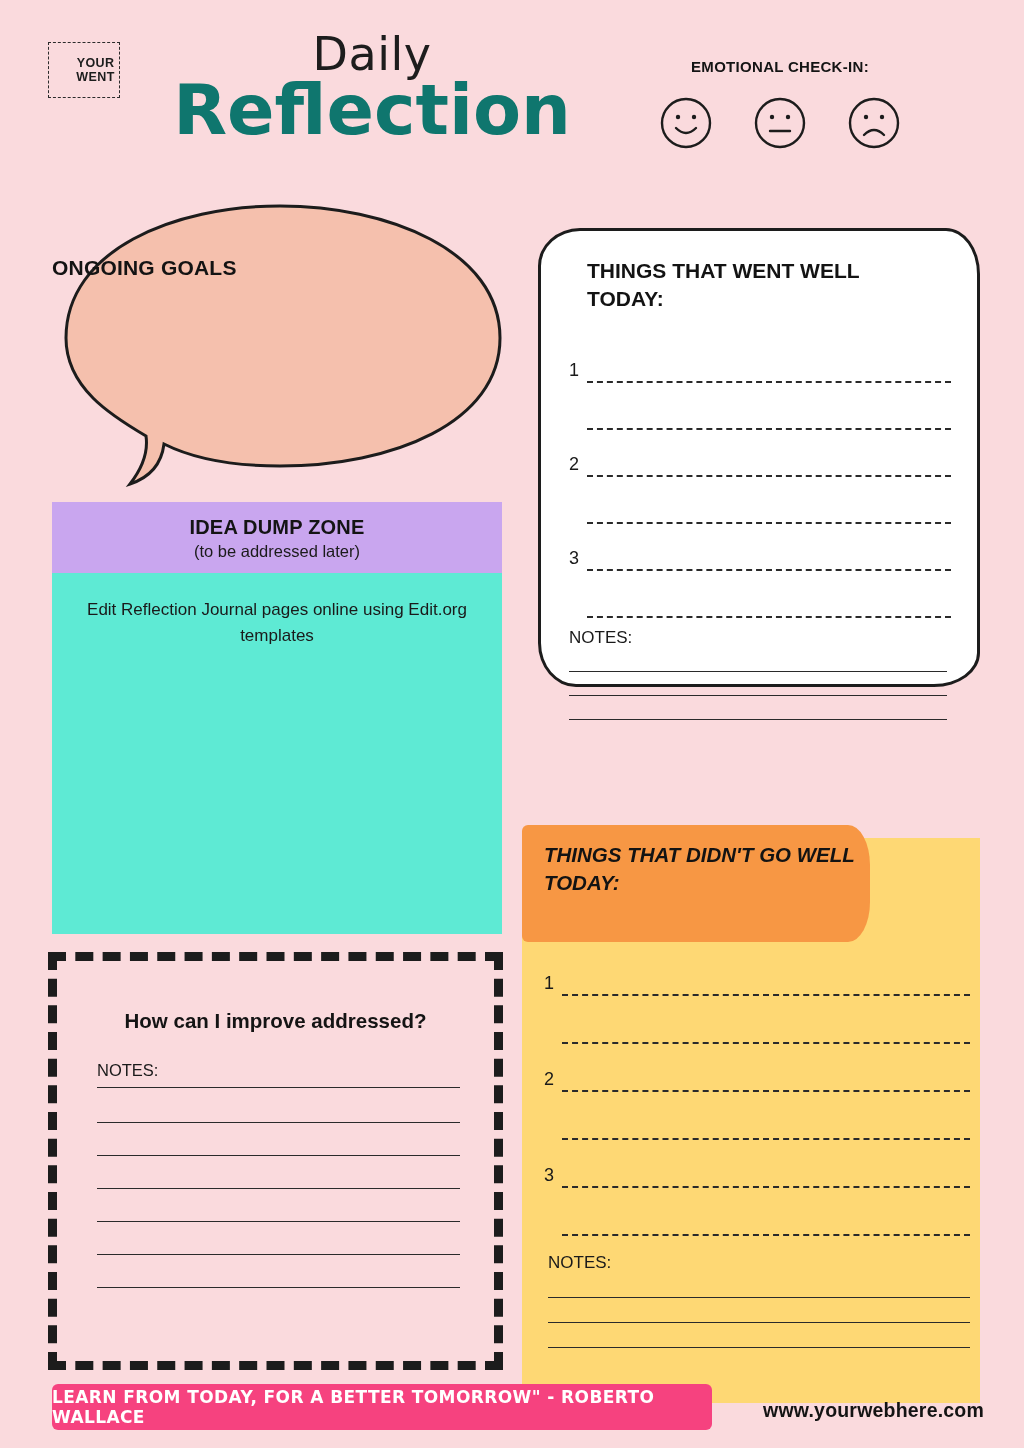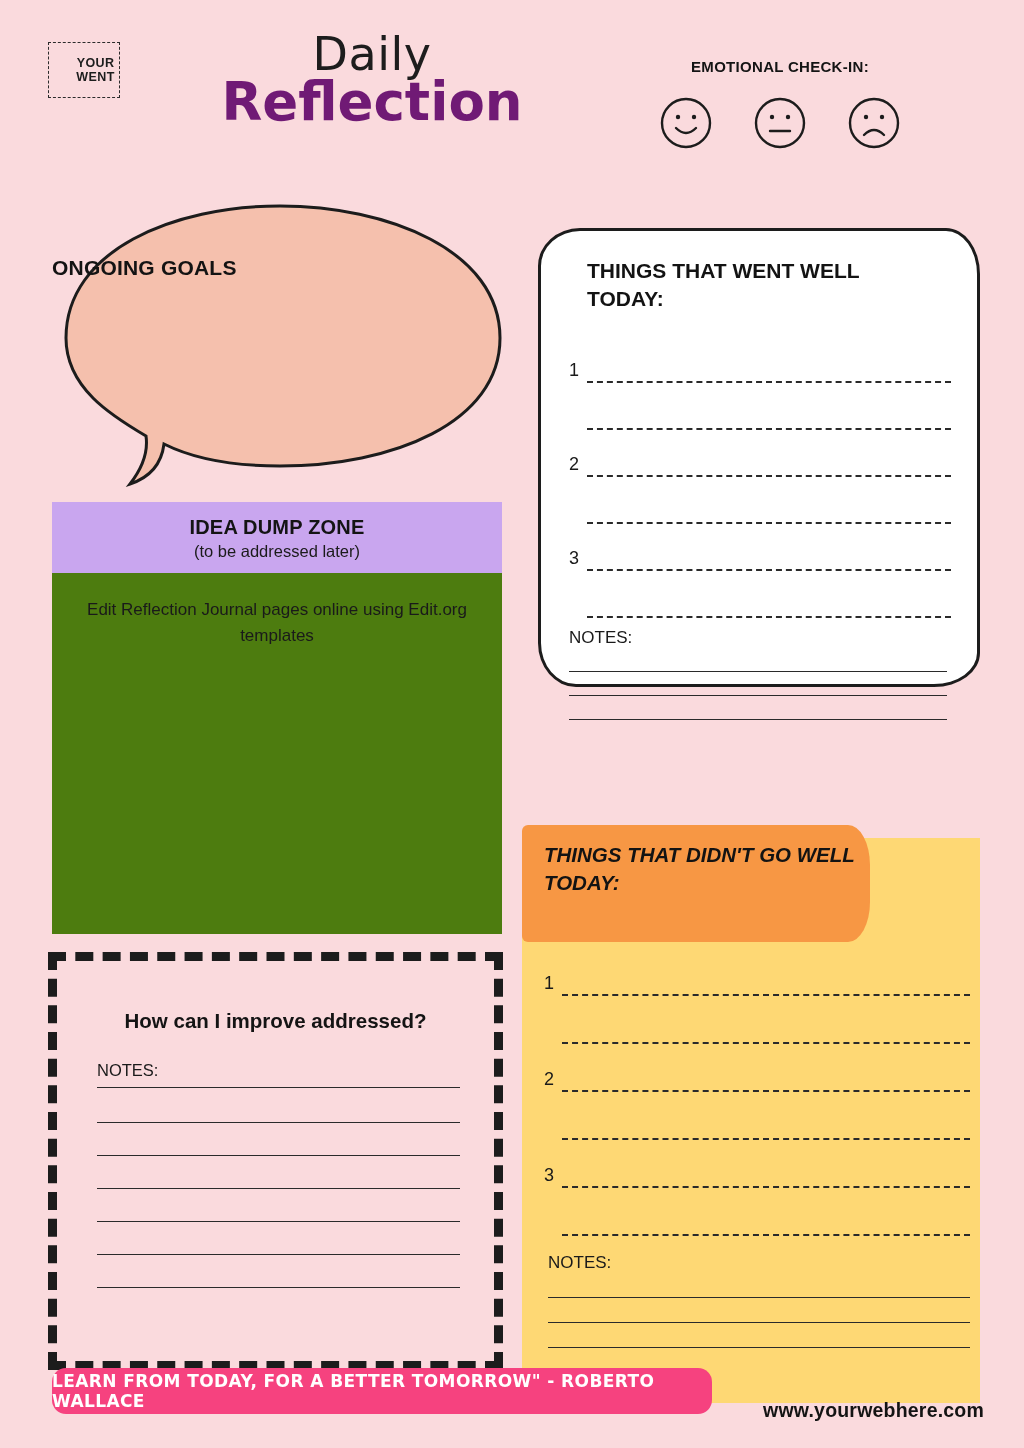--- a/index.html
+++ b/index.html
@@ -34,21 +34,21 @@
     width: 400px; text-align: center;
   }
   .title-daily {
     font-size: 46px; color: #1d1d1d;
     font-family: "DejaVu Sans", sans-serif;
     font-weight: 400;
     letter-spacing: .5px;
     line-height: 1.05;
   }
   .title-reflection {
-    font-size: 53px; color: #701a75;
+    font-size: 70px; color: #0f766e;
     font-family: "DejaVu Sans", sans-serif;
     font-weight: bold;
     letter-spacing: 0px;
     line-height: 1.05;
     margin-top: -4px;
   }
 
   
   .checkin {
     position: absolute; left: 600px; top: 58px; width: 360px;
@@ -85,21 +85,21 @@
   .bubble-label {
     position: absolute; left: 0; top: 58px; width: 460px;
     font-size: 21px; font-weight: bold; color: #131313;
     letter-spacing: .2px;
   }
 
   
   .idea-zone {
     position: absolute; left: 52px; top: 502px;
     width: 450px; height: 432px;
-    background: #4d7c0f;
+    background: #5eead4;
   }
   .idea-head {
     background: #c9a6ef;
     padding: 14px 10px 12px;
     text-align: center;
   }
   .idea-title {
     font-size: 20px; font-weight: bold; color: #141414;
     letter-spacing: .2px;
   }
@@ -193,24 +193,24 @@
   .yellow-rows { position: absolute; left: 540px; top: 948px; width: 430px; }
   .yellow-rows .dash-row { height: 48px; }
   .yellow-notes {
     position: absolute; left: 548px; top: 1253px; width: 422px;
   }
   .yellow-notes .lbl { font-size: 17px; color: #1a1a1a; }
   .yellow-notes .ln { border-bottom: 1.6px solid #2a2a2a; height: 25px; }
 
   
   .footer-pink {
-    position: absolute; left: 52px; bottom: 34px;
+    position: absolute; left: 52px; bottom: 18px;
     width: 660px; height: 46px;
     background: #f6427f;
-    border-radius: 14px;
+    border-radius: 6px;
     display: flex; align-items: center; justify-content: center;
   }
   .footer-pink span {
     font-size: 17px; font-weight: bold; color: #fff;
     letter-spacing: .4px;
     font-family: "DejaVu Sans", sans-serif;
   }
   .footer-url {
     position: absolute; right: 40px; bottom: 26px;
     font-size: 19.5px; font-weight: bold; color: #141414;

